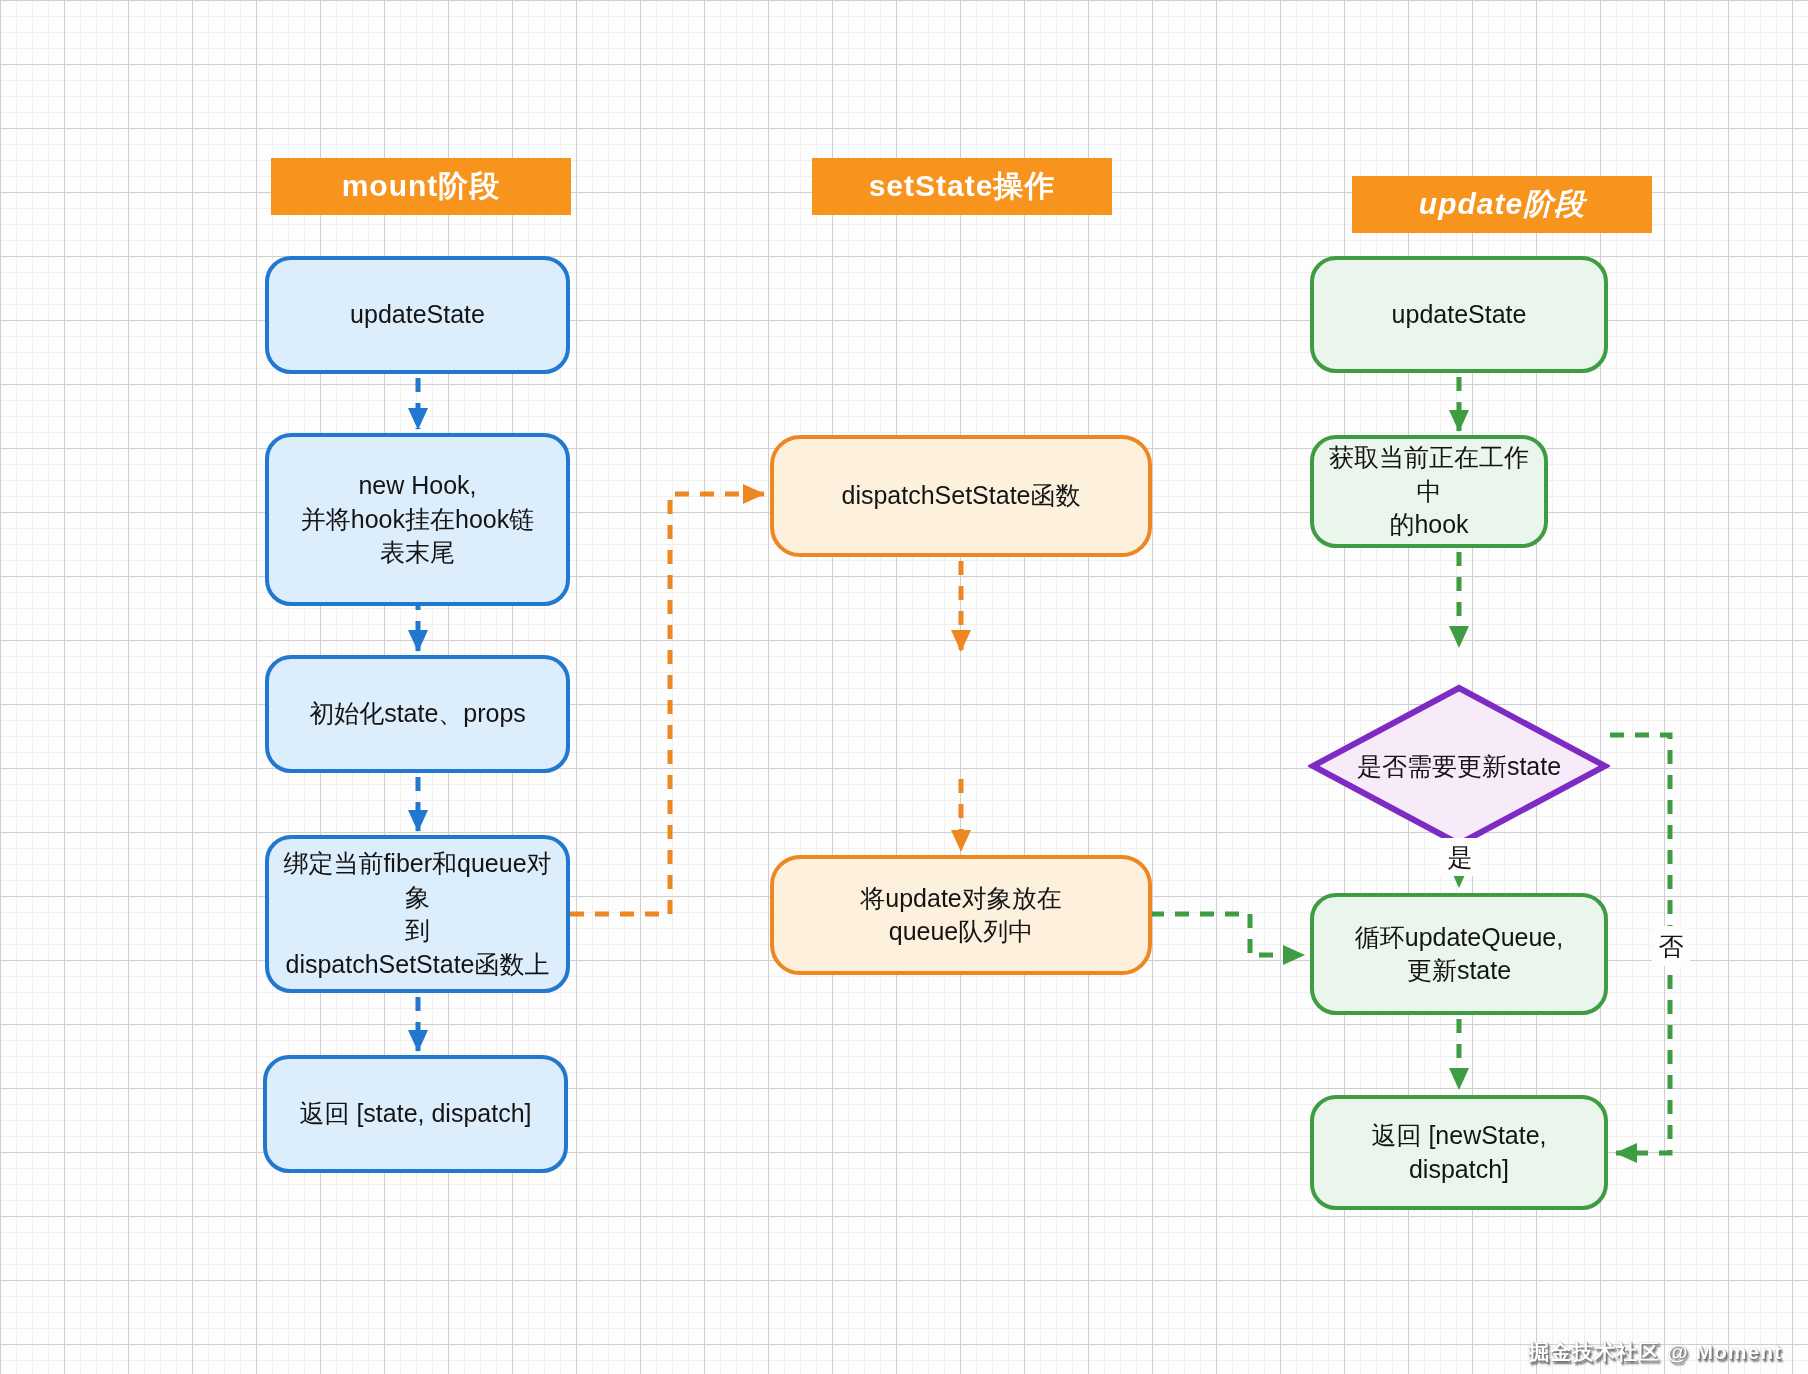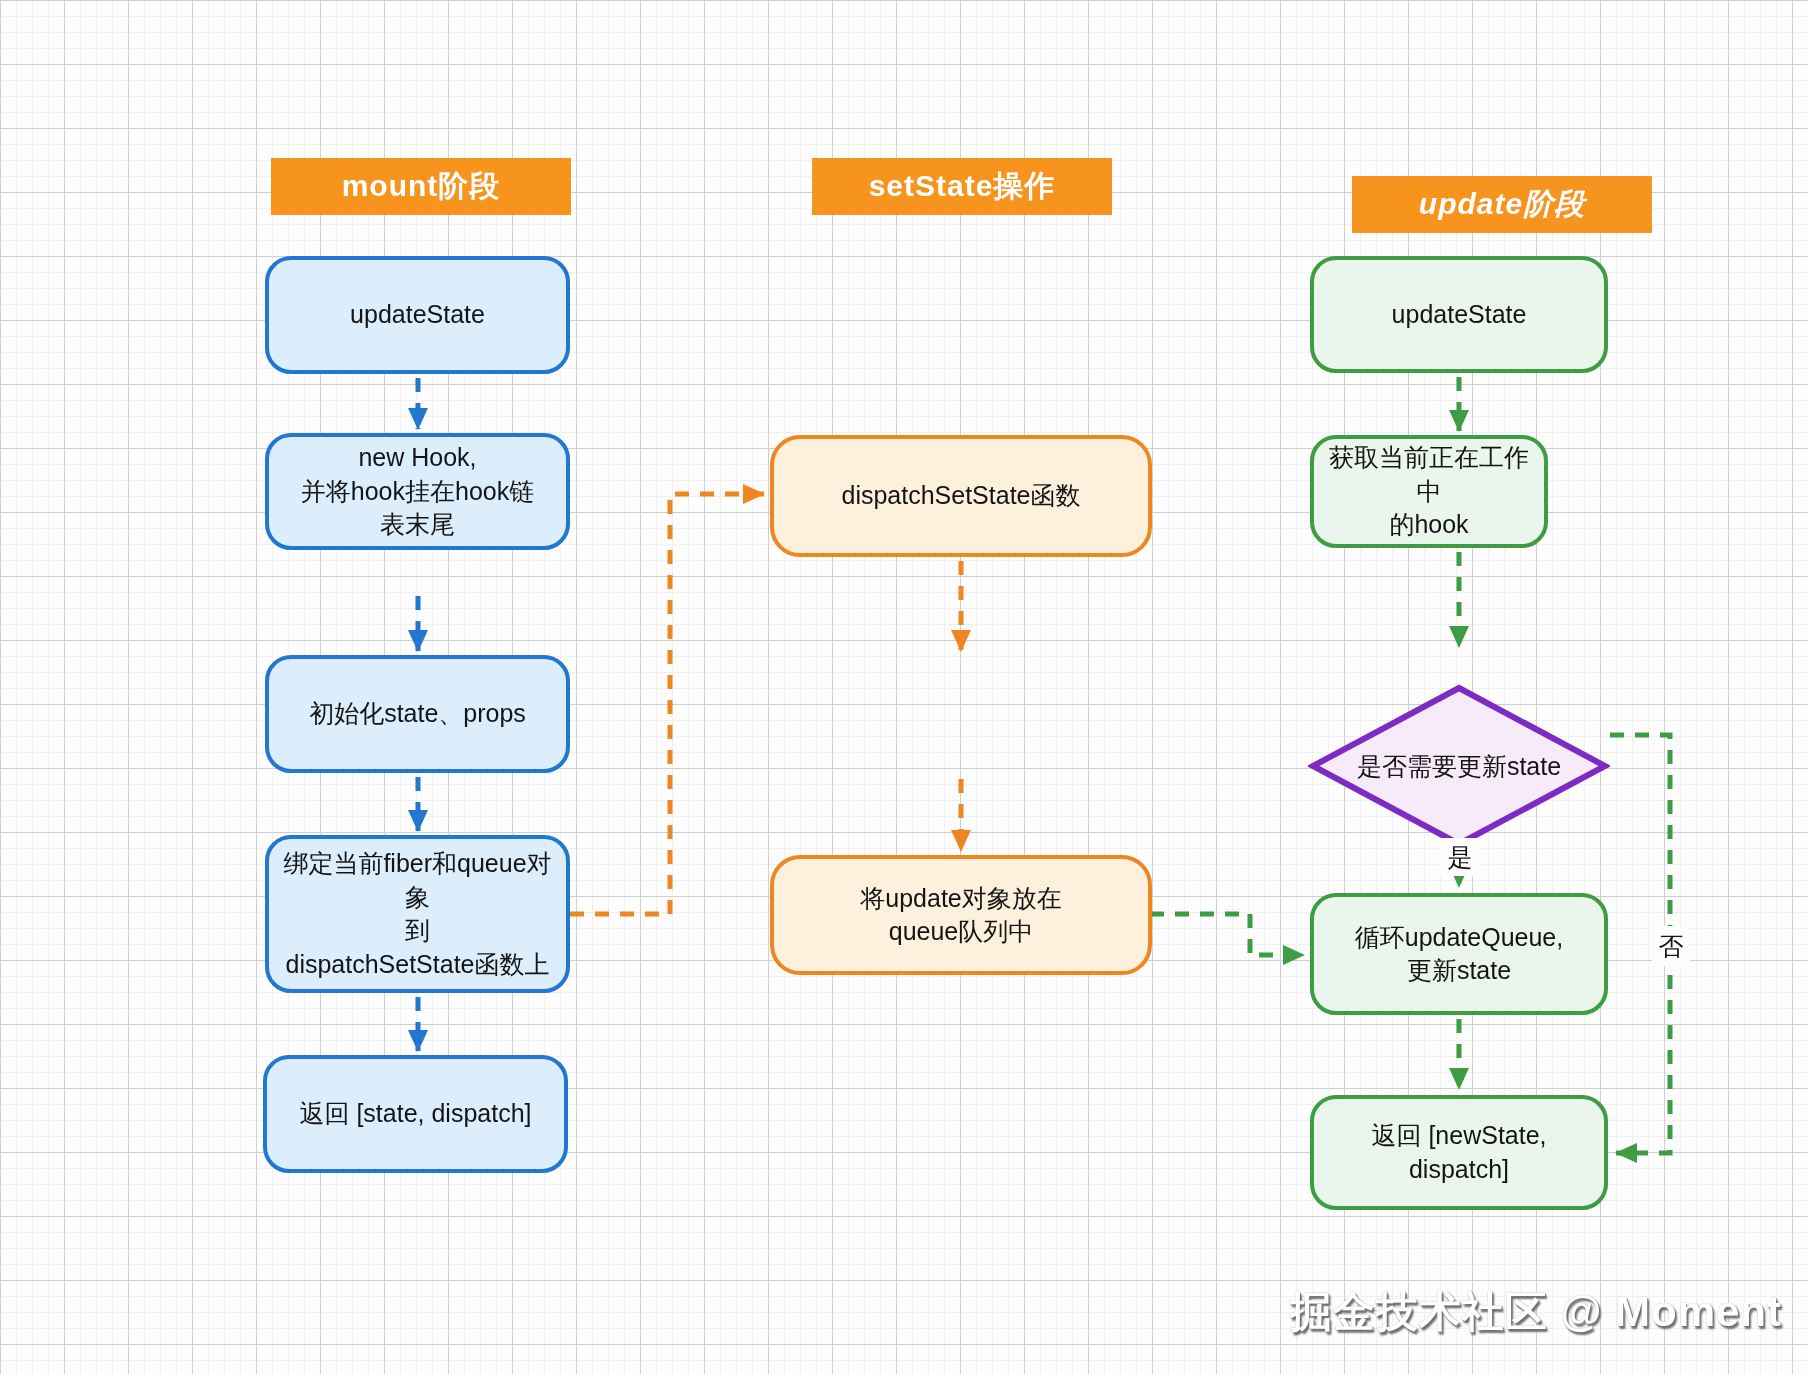--- a/index.html
+++ b/index.html
@@ -49,21 +49,21 @@
   }
 
   .edge-label{
     position:absolute; font-size:25px; background:#fdfdfd;
     display:flex; align-items:center; justify-content:center;
   }
   .edge-label.yes{ left:1439px; top:838px; width:42px; height:38px; }
   .edge-label.no { left:1652px; top:926px; width:38px; height:40px; }
 
   .watermark{
-    position:absolute; right:26px; bottom:34px; font-size:42px; font-weight:600;
+    position:absolute; right:26px; bottom:8px; font-size:21px; font-weight:600;
     color:#ffffff; letter-spacing:1px;
     text-shadow:2px 3px 2px #6f6f6f, 1px 1px 1px #8a8a8a, 0 0 1px #aaaaaa;
     margin-top:25px;
   }
 </style>
 </head>
 <body>
 
 <div class="canvas">
 
@@ -98,21 +98,21 @@
     <path class="edge green" d="M1150 914 L1250 914 L1250 955 L1304 955" marker-end="url(#ag)"></path>
 
     <path class="edge green" d="M1610 735 L1670 735 L1670 1153 L1616 1153" marker-end="url(#ag)"></path>
   </svg>
 
   <div class="hdr" style="left:271px; top:158px; width:300px;">mount阶段</div>
   <div class="hdr" style="left:812px; top:158px; width:300px;">setState操作</div>
   <div class="hdr" style="left:1352px; top:176px; width:300px;font-style:italic;">update阶段</div>
 
   <div class="node blue" style="left:265px; top:256px; width:305px; height:118px;">updateState</div>
-  <div class="node blue" style="left:265px; top:433px; width:305px; height:117px;">new Hook,
+  <div class="node blue" style="left:265px; top:433px; width:305px; height:173px;">new Hook,
 并将hook挂在hook链
 表末尾</div>
   <div class="node blue" style="left:265px; top:655px; width:305px; height:118px;">初始化state、props</div>
   <div class="node blue" style="left:265px; top:835px; width:305px; height:158px;">绑定当前fiber和queue对象
 到
 dispatchSetState函数上</div>
   <div class="node blue" style="left:263px; top:1055px; width:305px; height:118px;">返回 [state, dispatch]</div>
 
   <div class="node orange" style="left:770px; top:435px; width:382px; height:122px;">dispatchSetState函数</div>
   <div class="node orange" style="left:770px; top:855px; width:382px; height:120px;">将update对象放在

